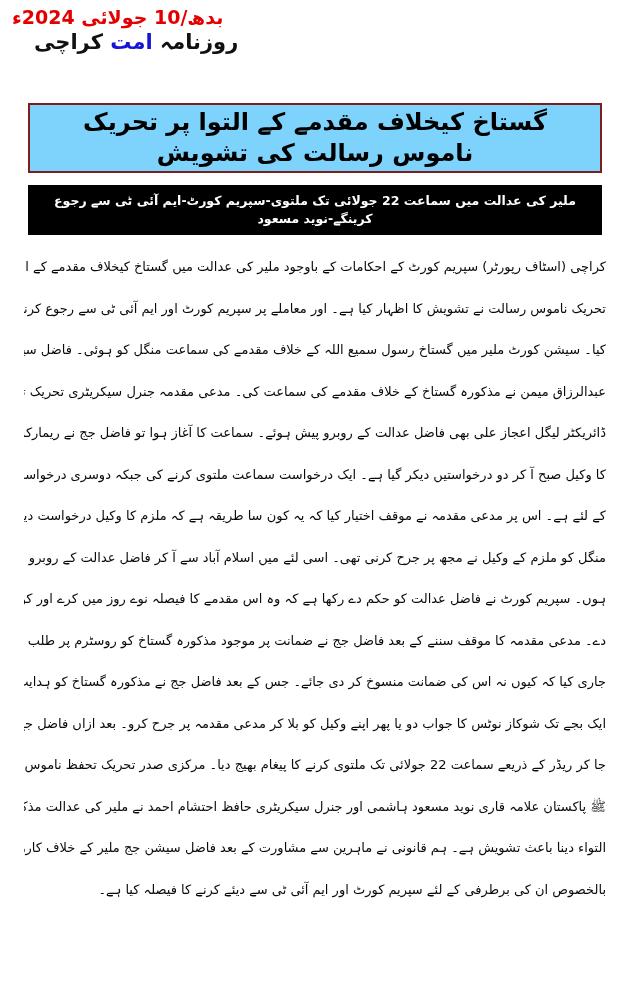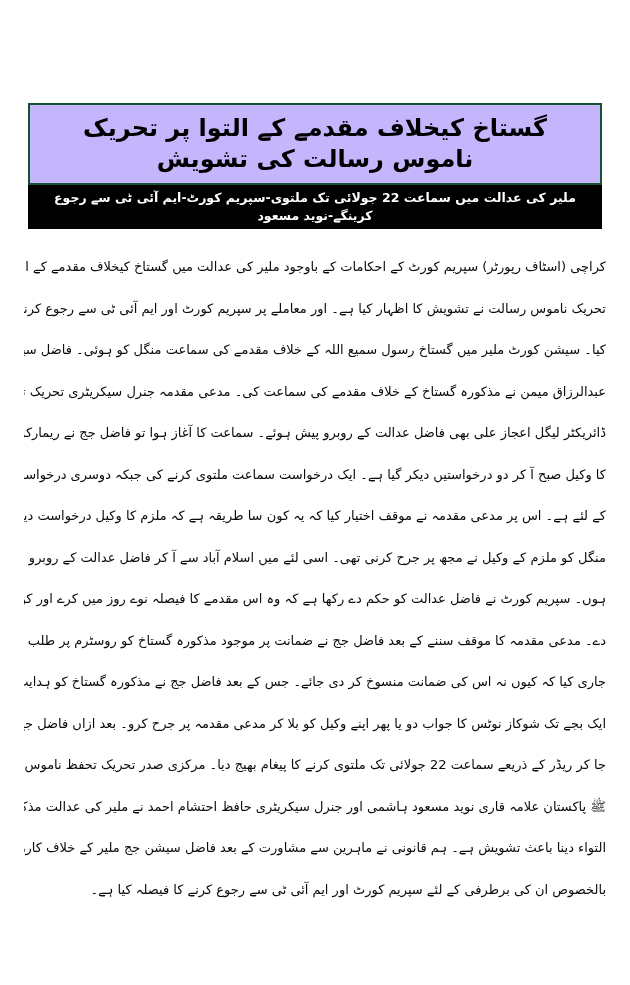--- a/index.html
+++ b/index.html
@@ -26,35 +26,35 @@
   .paper-line {
     font-size: 21px; font-weight: bold; margin-top: 2px;
     text-align: left; padding-left: 26px;
   }
   .paper-name { font-weight: bold; }
 
   
   .headline-box {
     position: absolute; top: 103px; right: 28px; left: 28px;
     min-height: 66px;
-    border: 2px solid #14532d;
-    background: #c4b5fd;
+    border: 2px solid #7f1d1d;
+    background: #7dd3fc;
     display: flex; align-items: center; justify-content: center;
-    padding: 8px 10px;
+    padding: 2px 10px;
     box-sizing: border-box;
   }
   .headline-text {
     font-size: 24px; font-weight: bold; line-height: 31px;
     text-align: center; color: #000;
   }
 
   
   .subheadline-strip {
     position: absolute; top: 185px; right: 28px; left: 28px;
-    height: 44px;
+    height: 50px;
     display: flex; align-items: center; justify-content: center;
     padding: 2px 8px; box-sizing: border-box;
   }
   .subheadline-text {
     font-size: 12.5px; font-weight: bold; letter-spacing: 0px;
     text-align: center; line-height: 18px;
   }
 
   
   .article-body {
@@ -72,20 +72,24 @@
     
     text-align-last: justify;
   }
   .body-line.last { text-align-last: right; }
 </style>
 </head>
 <body>
 
 <div class="page">
 
+  <div class="masthead">
+    <div class="date-line" style="color: rgb(228, 0, 0);">بدھ/10 جولائی 2024ء</div>
+    <div class="paper-line"><span>روزنامہ</span> <span class="paper-name" style="color: rgb(21, 21, 214);">امت</span> <span>کراچی</span></div>
+  </div>
 
   <div class="headline-box">
     <div class="headline-text">گستاخ کیخلاف مقدمے کے التوا پر تحریک ناموس رسالت کی تشویش</div>
   </div>
 
   <div class="subheadline-strip" style="background: rgb(0, 0, 0);">
     <div class="subheadline-text" style="color: rgb(255, 255, 255);">ملیر کی عدالت میں سماعت 22 جولائی تک ملتوی-سپریم کورٹ-ایم آئی ٹی سے رجوع کرینگے-نوید مسعود</div>
   </div>
 
   <div class="article-body">
@@ -97,16 +101,16 @@
       <div class="body-line">کا وکیل صبح آ کر دو درخواستیں دیکر گیا ہے۔ ایک درخواست سماعت ملتوی کرنے کی جبکہ دوسری درخواست فرد جرم میں ترمیم</div>
       <div class="body-line">کے لئے ہے۔ اس پر مدعی مقدمہ نے موقف اختیار کیا کہ یہ کون سا طریقہ ہے کہ ملزم کا وکیل درخواست دیکر چلا گیا ہے؟</div>
       <div class="body-line">منگل کو ملزم کے وکیل نے مجھ پر جرح کرنی تھی۔ اسی لئے میں اسلام آباد سے آ کر فاضل عدالت کے روبرو حاضر ہوا</div>
       <div class="body-line">ہوں۔ سپریم کورٹ نے فاضل عدالت کو حکم دے رکھا ہے کہ وہ اس مقدمے کا فیصلہ نوے روز میں کرے اور کوئی التواء نہ</div>
       <div class="body-line">دے۔ مدعی مقدمہ کا موقف سننے کے بعد فاضل جج نے ضمانت پر موجود مذکورہ گستاخ کو روسٹرم پر طلب کر کے شوکاز نوٹس</div>
       <div class="body-line">جاری کیا کہ کیوں نہ اس کی ضمانت منسوخ کر دی جائے۔ جس کے بعد فاضل جج نے مذکورہ گستاخ کو ہدایت کی کہ دن</div>
       <div class="body-line">ایک بجے تک شوکاز نوٹس کا جواب دو یا پھر اپنے وکیل کو بلا کر مدعی مقدمہ پر جرح کرو۔ بعد ازاں فاضل جج نے چیمبر میں</div>
       <div class="body-line">جا کر ریڈر کے ذریعے سماعت 22 جولائی تک ملتوی کرنے کا پیغام بھیج دیا۔ مرکزی صدر تحریک تحفظ ناموس رسالت</div>
       <div class="body-line">ﷺ پاکستان علامہ قاری نوید مسعود ہاشمی اور جنرل سیکریٹری حافظ احتشام احمد نے ملیر کی عدالت مذکورہ گستاخ رسول کو</div>
       <div class="body-line">التواء دینا باعث تشویش ہے۔ ہم قانونی نے ماہرین سے مشاورت کے بعد فاضل سیشن جج ملیر کے خلاف کارروائی</div>
-      <div class="body-line last">بالخصوص ان کی برطرفی کے لئے سپریم کورٹ اور ایم آئی ٹی سے رجوع کرنے کا فیصلہ کیا ہے۔</div>
+      <div class="body-line last">بالخصوص ان کی برطرفی کے لئے سپریم کورٹ اور ایم آئی ٹی سے دیئے کرنے کا فیصلہ کیا ہے۔</div>
     </div>
 
 </div>
 
 </body></html>

